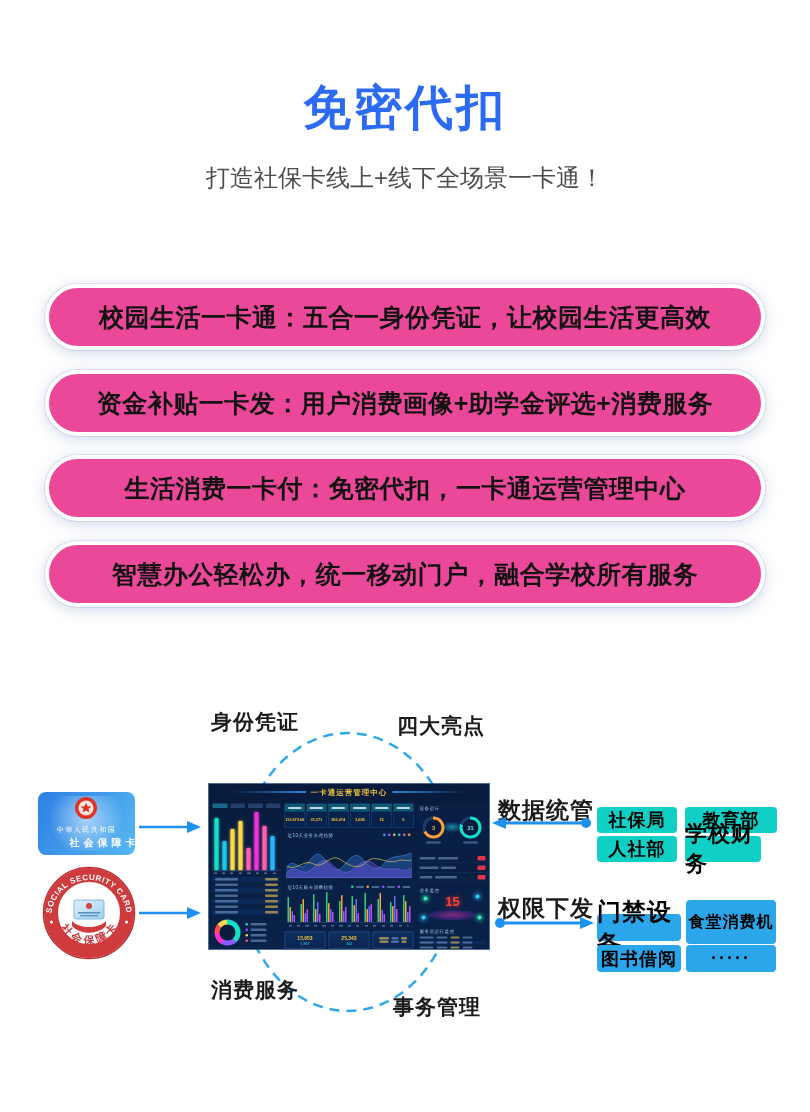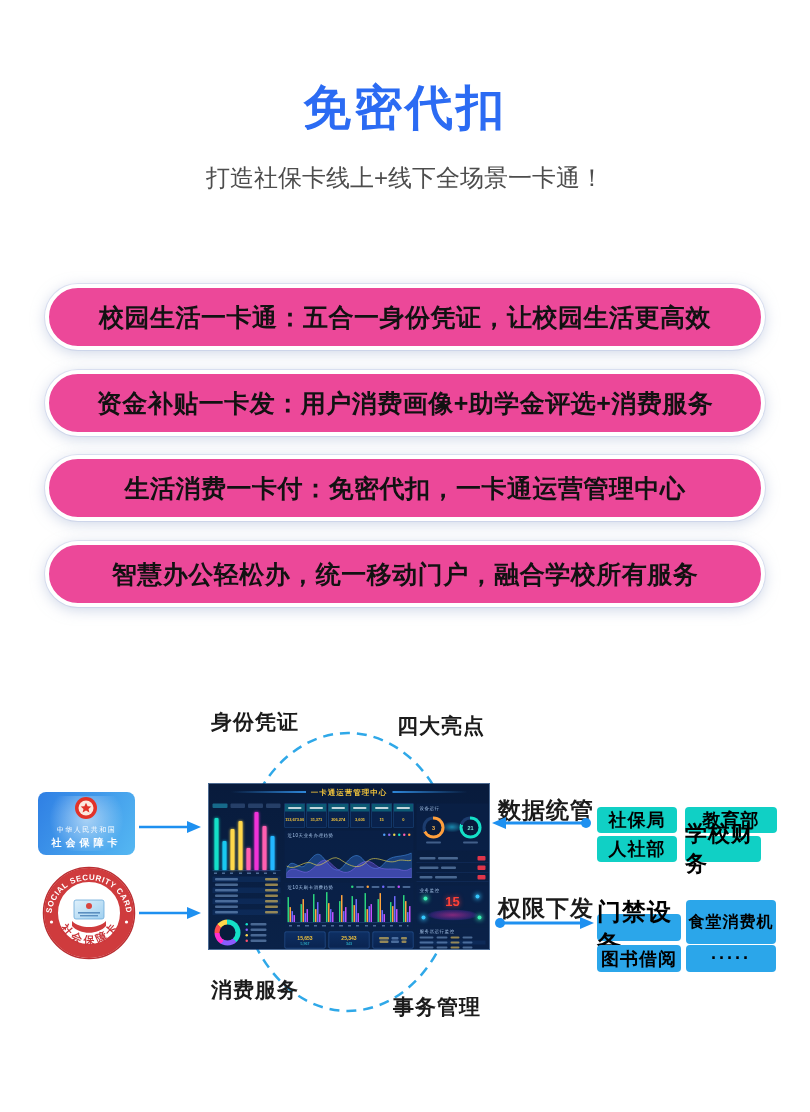--- a/index.html
+++ b/index.html
@@ -28,21 +28,21 @@
   .tag-blue{background:#2ba6ea;}
 
   
   .bcard{left:38px;top:792px;width:97px;height:63px;border-radius:8px;
          background:linear-gradient(120deg,#2f7fe4,#55b8f2);overflow:hidden;}
   .bcard::before{content:'';position:absolute;inset:4px;border-radius:6px;
          background:radial-gradient(circle at 50% 42%,rgba(255,255,255,.55),rgba(255,255,255,0) 68%);}
   .bcard .country{position:absolute;top:33px;left:0;width:100%;text-align:center;color:#fff;
          font-size:7px;letter-spacing:1.5px;}
   .bcard .cname{position:absolute;top:44px;left:0;width:100%;text-align:center;color:#fff;
-         font-size:10px;font-weight:bold;letter-spacing:4px;}
+         font-size:10px;font-weight:bold;letter-spacing:4px;padding-left:18px;}
 
   
   .dash{left:208px;top:783px;width:282px;height:167px;z-index:5;}
   .dash-inner{width:564px;height:334px;transform:scale(.5);transform-origin:0 0;position:relative;
               background:linear-gradient(180deg,#081b3c,#0a2248);border:1px solid #1b4a86;box-sizing:border-box;}
   .d-head{position:absolute;top:0;left:0;right:0;height:34px;display:flex;align-items:center;
           justify-content:center;gap:10px;}
   .d-title{color:#f6c73c;font-size:15px;font-weight:bold;letter-spacing:2px;white-space:nowrap;}
   .d-line{width:150px;height:4px;background:linear-gradient(90deg,rgba(30,80,160,0),#2e86d8);}
   .d-line.r{transform:scaleX(-1);}

